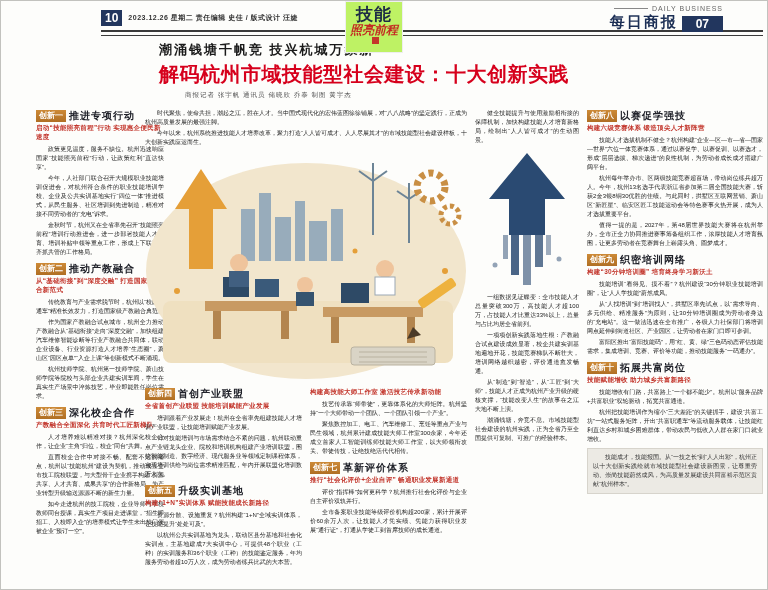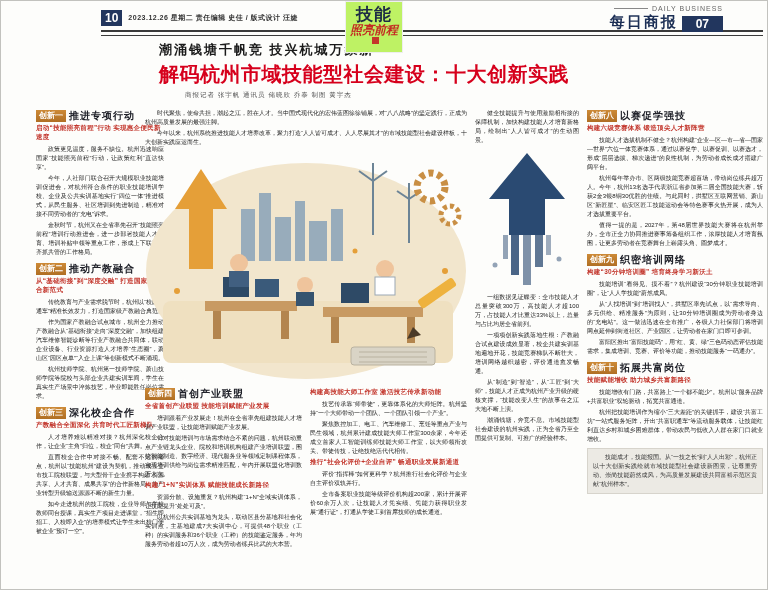--- a/index.html
+++ b/index.html
@@ -212,34 +212,42 @@
         <div class="sec-head first">
           <span class="sec-tag">创新四</span>
           <span class="sec-title">首创产业联盟</span>
         </div>
         <div class="sec-sub">全省首创产业联盟 技能培训赋能产业发展</div>
         <div>
             <p>培训跟着产业发展走！杭州在全省率先组建技能人才培训产业联盟，让技能培训赋能产业发展。</p>
             <p>针对技能培训与市场需求结合不紧的问题，杭州联动重点产业链龙头企业、院校和培训机构组建产业培训联盟，围绕智能制造、数字经济、现代服务业等领域定制课程体系，实现培训供给与岗位需求精准匹配，年内开展联盟化培训数万人次。</p>
           </div>
 
+        <div class="sec-head">
+          <span class="sec-tag">创新五</span>
+          <span class="sec-title">升级实训基地</span>
+        </div>
         <div class="sec-sub">构建“1+N”实训体系 赋能技能成长新路径</div>
         <div>
             <p>资源分散、设施重复？杭州构建“1+N”全域实训体系，让技能提升“处处可及”。</p>
             <p>以杭州公共实训基地为龙头，联动区县分基地和社会化实训点，主基地建成7大实训中心，可提供48个职业（工种）的实训服务和36个职业（工种）的技能鉴定服务，年均服务劳动者超10万人次，成为劳动者练兵比武的大本营。</p>
           </div>
       </div>
 
       <div class="subcol bodytext">
         <div class="sec-sub">构建高技能大师工作室 激活技艺传承新动能</div>
         <div>
             <p>技艺传承靠“师带徒”，更靠体系化的大师矩阵。杭州坚持“一个大师带动一个团队、一个团队引领一个产业”。</p>
             <p>聚焦数控加工、电工、汽车维修工、烹饪等重点产业与民生领域，杭州累计建成技能大师工作室300余家，今年还成立首家人工智能训练师技能大师工作室，以大师领衔攻关、带徒传技，让绝技绝活代代相传。</p>
           </div>
 
+        <div class="sec-head">
+          <span class="sec-tag">创新七</span>
+          <span class="sec-title">革新评价体系</span>
+        </div>
         <div class="sec-sub">推行“社会化评价+企业自评” 畅通职业发展新通道</div>
         <div>
             <p>评价“指挥棒”如何更科学？杭州推行社会化评价与企业自主评价双轨并行。</p>
             <p>全市备案职业技能等级评价机构超200家，累计开展评价60余万人次，让技能人才凭实绩、凭能力获得职业发展“通行证”，打通从学徒工到首席技师的成长通道。</p>
           </div>
       </div>
     </div>
   </div>
 
   <div class="col c4 bodytext">

